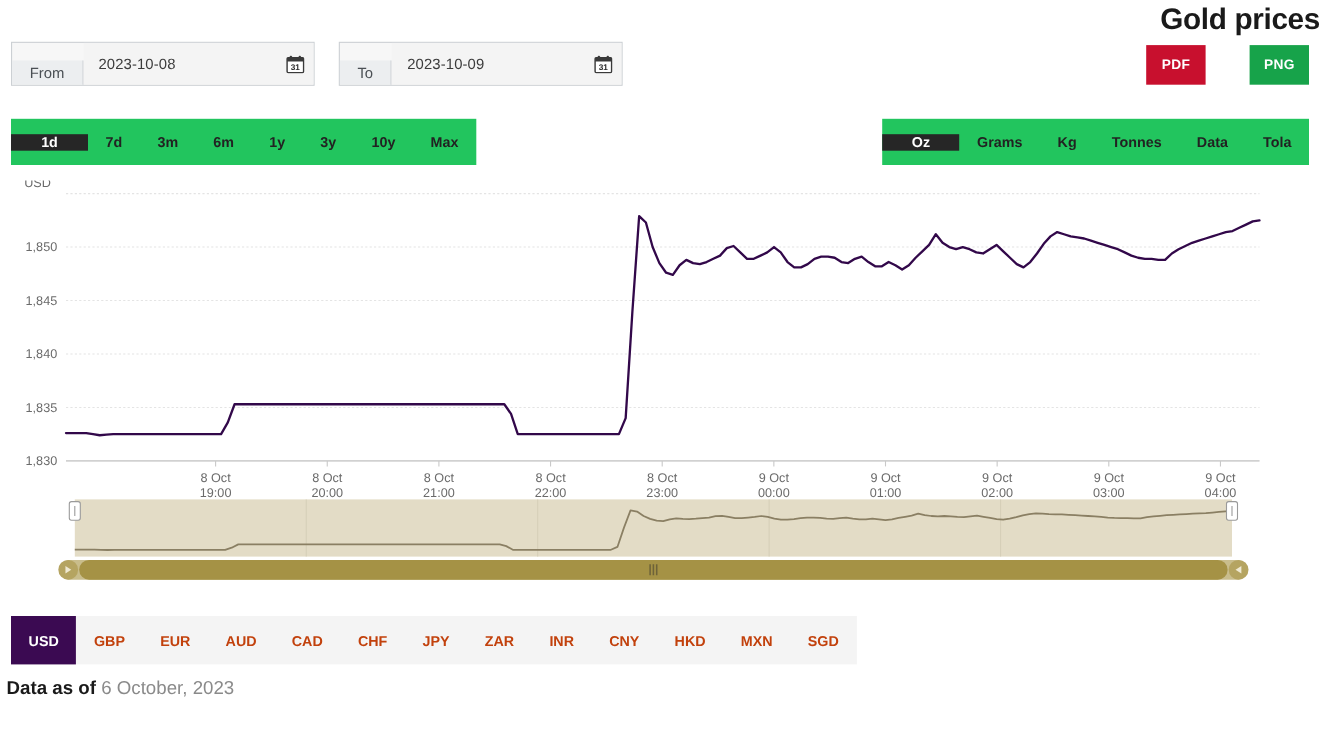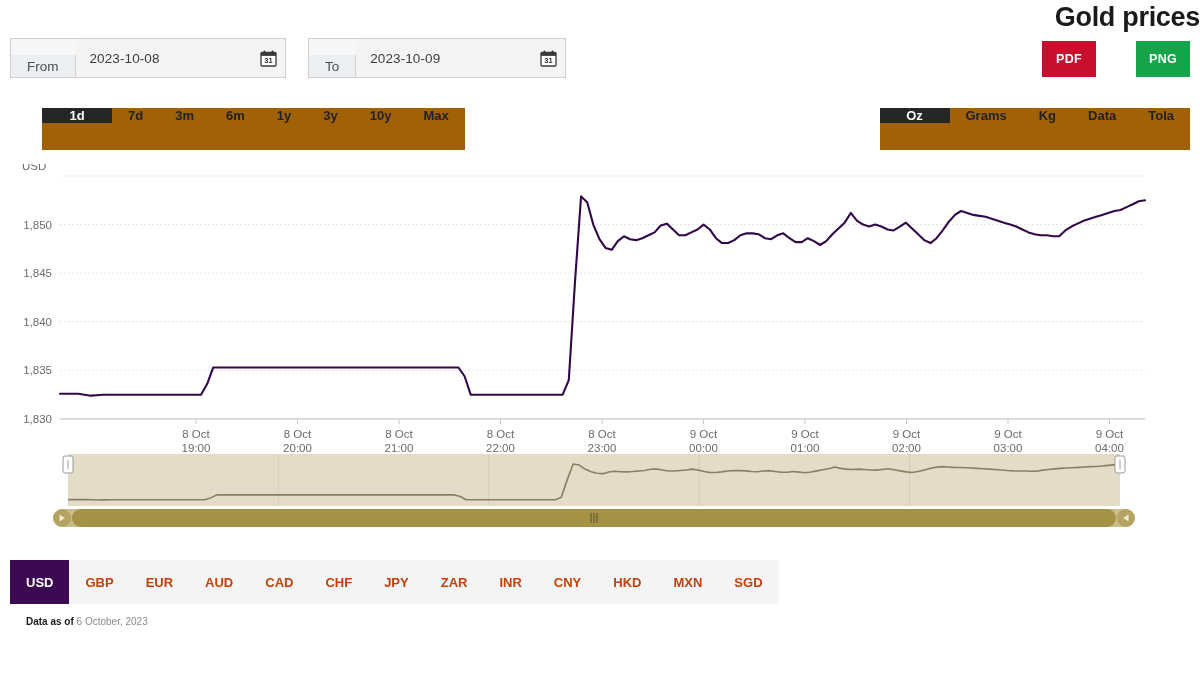--- a/index.html
+++ b/index.html
@@ -111,25 +111,24 @@
   
   .tabs-row {
     position: relative;
     margin-top: 18px;
     height: 42px;
     padding: 0 10px;
     box-sizing: border-box;
   }
   .tabstrip {
     display: inline-flex;
-    background: #a16207;
+    background: #22c55e;
     height: 42px;
-    align-items: flex-start;
+    align-items: center;
     vertical-align: top;
-    margin-left: 32px;
   }
   .tabstrip.right {
     position: absolute;
     right: 10px;
     top: 0;
   }
   .tab {
     display: flex;
     align-items: center;
     justify-content: center;
@@ -179,22 +178,22 @@
     cursor: pointer;
     user-select: none;
   }
   .cur-tab.active {
     background: #3b0a52;
     color: #ffffff;
   }
 
   
   .footer {
-    padding: 12px 0 0 26px;
-    font-size: 10px;
+    padding: 12px 0 0 6px;
+    font-size: 17px;
   }
   .footer .lead {
     font-weight: bold;
     color: #1a1a1a;
   }
   .footer .date {
     color: #8a8a8a;
   }
 </style>
 </head>
@@ -251,20 +250,21 @@
       <div class="tab">6m</div>
       <div class="tab">1y</div>
       <div class="tab">3y</div>
       <div class="tab">10y</div>
       <div class="tab">Max</div>
     </div>
   <div class="tabstrip right" id="unit-tabs">
       <div class="tab active first">Oz</div>
       <div class="tab">Grams</div>
       <div class="tab">Kg</div>
+      <div class="tab">Tonnes</div>
       <div class="tab">Data</div>
       <div class="tab">Tola</div>
     </div>
 </div>
 
 <div class="chart-wrap">
   <svg class="chart-svg" id="chart-svg" width="1200" height="390" viewBox="0 0 1200 390">
       <text x="22" y="6" font-size="11.5" fill="#6b6b6b" font-family="Liberation Sans, sans-serif">USD</text>
       <line x1="60" y1="255" x2="1145" y2="255" stroke="#e4e4e4" stroke-width="1" stroke-dasharray="none"></line>
       <line x1="60" y1="206.4" x2="1145" y2="206.4" stroke="#e4e4e4" stroke-width="1" stroke-dasharray="2,2"></line>

